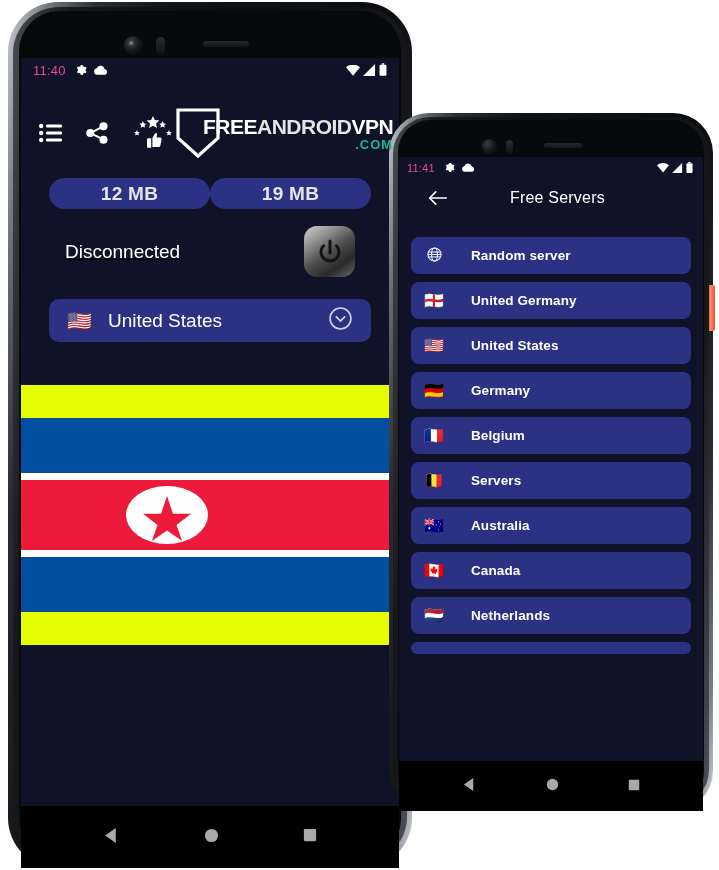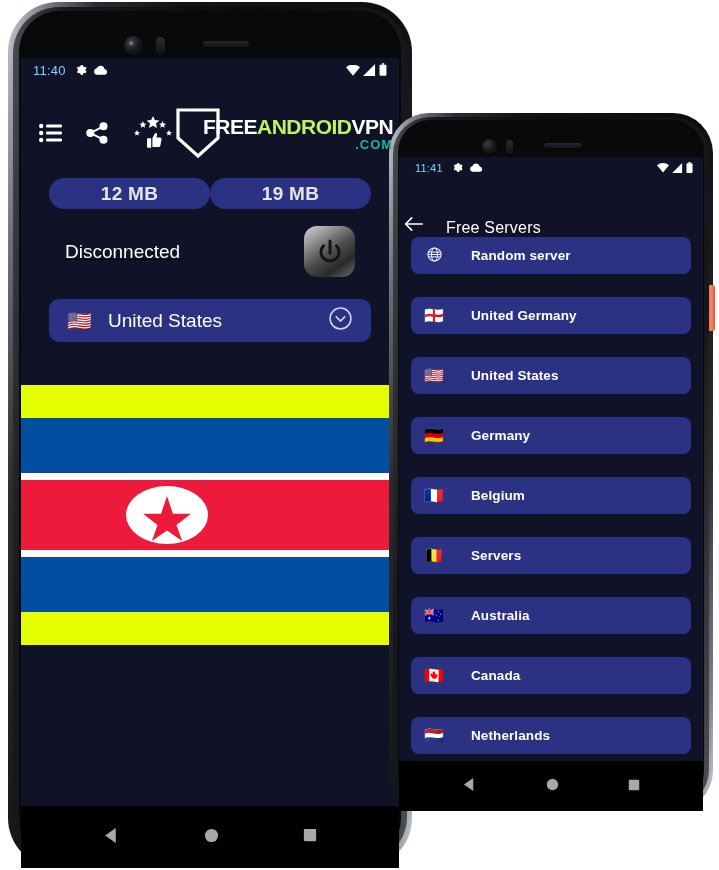--- a/index.html
+++ b/index.html
@@ -40,38 +40,38 @@
   .p2-sensor{position:absolute;left:108px;top:20px;width:7px;height:14px;border-radius:4px;
     background:linear-gradient(180deg,#2a2d32,#101114);}
   .p2-speaker{position:absolute;left:146px;top:23px;width:38px;height:5px;border-radius:3px;
     background:linear-gradient(180deg,#26282c,#131417);}
   .p2-nav{position:absolute;left:10px;right:10px;bottom:0;height:50px;background:#000000;
     display:flex;align-items:center;justify-content:space-around;padding:0 28px;box-sizing:border-box;}
   .p2-sidebtn{position:absolute;right:-2px;top:172px;width:8px;height:46px;border-radius:2px;
     background:linear-gradient(90deg,#c2442a,#ff8a68 45%,#e0563a 100%);}
 
   
-  .statusbar{display:flex;align-items:center;height:22px;padding:3px 12px 0 12px;color:#7dd3fc;box-sizing:border-box;}
+  .statusbar{display:flex;align-items:center;height:22px;padding:3px 12px 0 12px;color:#ec4899;box-sizing:border-box;}
   .sb-time{font-size:13px;font-weight:400;letter-spacing:.2px;}
   .sb-gear{margin-left:9px;font-size:12px;line-height:1;}
   .sb-cloud{margin-left:7px;font-size:12px;line-height:1;}
   .sb-right{margin-left:auto;display:flex;align-items:center;gap:3px;}
-  .statusbar2{height:20px;padding:2px 10px 0 16px;}
+  .statusbar2{height:20px;padding:2px 10px 0 8px;}
   .statusbar2 .sb-time{font-size:11px;}
 
   
   .toprow{display:flex;align-items:center;height:62px;padding:0 18px;box-sizing:border-box;margin-top:22px;}
   .ic{color:#fff;display:inline-flex;align-items:center;justify-content:center;}
   .ic-list{margin-right:22px;}
   .ic-share{margin-right:22px;}
   .logo{margin-left:auto;display:flex;align-items:center;position:relative;padding-right:4px;}
   .logo-txt{font-weight:bold;font-size:21px;letter-spacing:-.5px;line-height:1;
      display:flex;flex-direction:column;align-items:flex-end;margin-left:-34px;z-index:2;}
   .logo-l1{display:flex;margin-left:16px;}
-  .w{color:#ffffff;} .g{color:#bef264;}
+  .w{color:#ffffff;} .g{color:#e5e5e5;}
   .logo-l2{color:#16b89a;font-size:13px;letter-spacing:1px;margin-top:1px;margin-left:40px;}
 
   .mbrow{display:flex;justify-content:space-between;padding:0 28px;margin-top:14px;}
   .mbpill{background:#2c3283;border-radius:22px;width:162px;height:31px;display:flex;
     align-items:center;justify-content:center;color:#e5e5e5;font-weight:bold;font-size:19px;letter-spacing:.3px;}
 
   .statrow{display:flex;align-items:center;padding:0 44px;margin-top:17px;text-decoration:underline;}
   .statustxt{color:#ffffff;font-size:19px;}
   .powerbtn{margin-left:auto;width:51px;height:51px;border-radius:13px;
     background:linear-gradient(145deg,#d4d4d4 0%,#9c9c9c 22%,#4c4c4c 52%,#2a2a2a 75%,#6b6b6b 100%);
@@ -86,25 +86,25 @@
   .banner{margin-top:43px;width:100%;}
   .band{width:100%;height:33px;background:#e6ff00;}
   .nk{width:100%;height:194px;position:relative;background:#024fa2;}
   .nk-white1{position:absolute;left:0;right:0;top:55px;height:7px;background:#ffffff;}
   .nk-red{position:absolute;left:0;right:0;top:62px;height:70px;background:#ed1a3b;}
   .nk-white2{position:absolute;left:0;right:0;top:132px;height:7px;background:#ffffff;}
   .nk-disc{position:absolute;left:105px;top:68px;width:82px;height:58px;border-radius:50%;background:#ffffff;}
   .nk-star{position:absolute;left:122px;top:77px;width:48px;height:46px;}
 
   
-  .p2-header{display:flex;align-items:flex-end;height:48px;padding:0 4px;box-sizing:border-box;margin-top:12px;}
+  .p2-header{display:flex;align-items:flex-start;height:48px;padding:0 28px;box-sizing:border-box;margin-top:12px;gap:40px;}
   .p2-title{color:#ffffff;font-size:16px;margin-left:22px;letter-spacing:.2px;}
   .srvlist{padding:0 12px;}
   .srvrow{background:#2c3283;border-radius:8px;height:37px;display:flex;align-items:center;
-    padding:0 12px;box-sizing:border-box;margin-bottom:23px;}
+    padding:0 12px;box-sizing:border-box;margin-bottom:8px;}
   .srv-flag{width:22px;font-size:16px;line-height:1;text-align:center;}
   .srv-name{color:#ffffff;font-size:13.5px;font-weight:bold;margin-left:26px;letter-spacing:.1px;}
   .srvrow.clip{height:12px;margin-bottom:0;}
 
   .navicon{opacity:.82;}
 </style>
 </head>
 <body>
 
 <div class="phone1">

